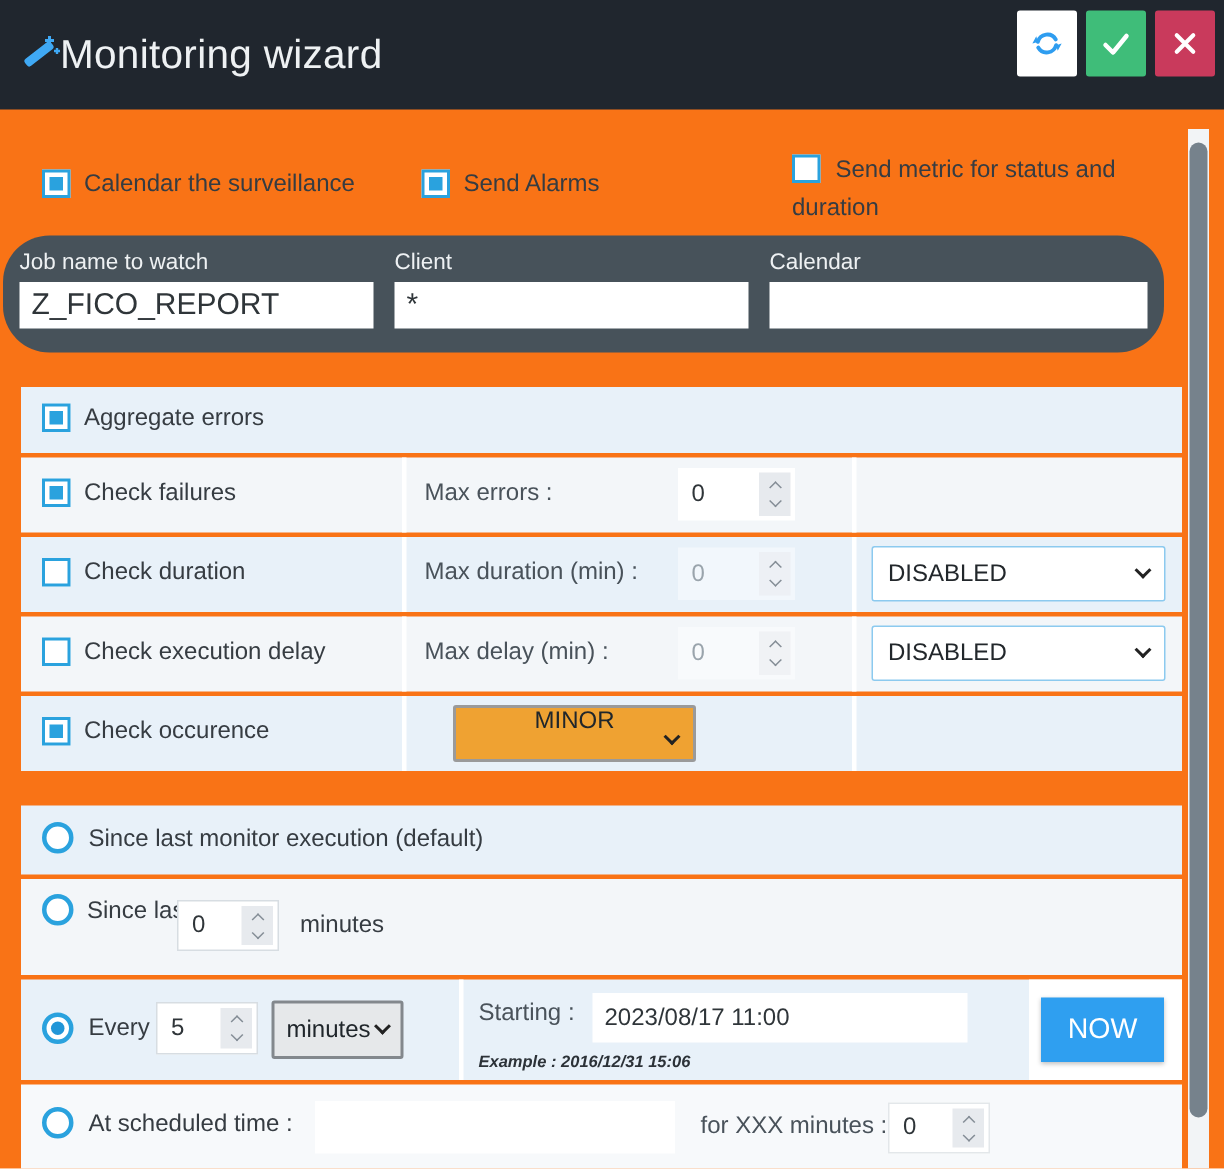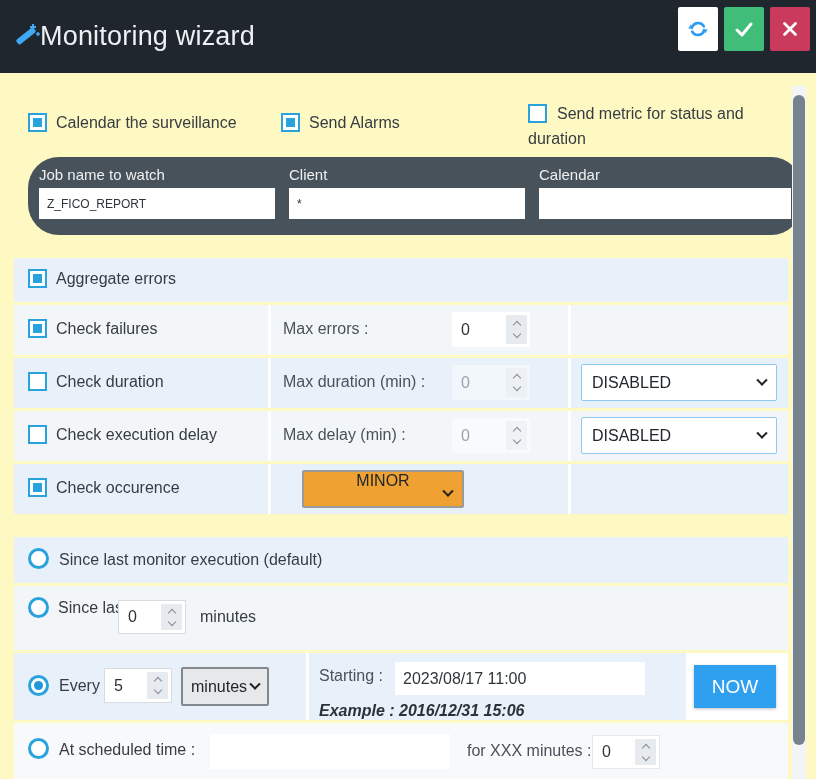--- a/index.html
+++ b/index.html
@@ -1,18 +1,18 @@
 <!DOCTYPE html>
 <html><head>
 <meta charset="utf-8">
 <style>
   * { margin:0; padding:0; box-sizing:border-box; }
   html,body { width:816px; height:779px; overflow:hidden; background:#fff;
               font-family:"Liberation Sans", sans-serif; }
-  #app { position:relative; width:816px; height:779px; background:#fef9c3; }
+  #app { position:relative; width:816px; height:779px; background:#f97316; }
 
   
   #header { position:absolute; left:0; top:0; width:816px; height:73px; background:#20262e; }
   #title { position:absolute; left:40px; top:0; height:73px; line-height:73px;
            font-size:27px; color:#eef1f3; letter-spacing:.2px; }
   .hbtn { position:absolute; top:7px; width:40px; height:44px; border-radius:2px;
           display:flex; align-items:center; justify-content:center; cursor:pointer; }
   #btn-refresh { left:678px; background:#ffffff; }
   #btn-confirm { left:724px; background:#3fbd79; }
   #btn-close   { left:770px; background:#c93a5c; }
@@ -43,29 +43,29 @@
             border-bottom:2px solid #222; transform:rotate(45deg) translate(-2px,-2px); }
   .select.orange { background:#efa232; border:2px solid #9a9a9a; color:#20262b;flex-direction:column; }
   .select.gray   { background:#e6e8ea; border:2px solid #83888d; color:#20262b; }
 
   .row { position:absolute; left:14px; width:774px; }
   .blue { background:#e8f1f9; }
   .gray { background:#f3f6f9; }
   .vsep { position:absolute; top:0; bottom:0; width:3px; background:#fff; }
 
   
-  #panel { position:absolute; left:28px; top:157px; width:774px; height:78px; background:#47525a;border-radius:31px; }
+  #panel { position:absolute; left:2px; top:157px; width:774px; height:78px; background:#47525a;border-radius:31px; }
   .fgroup { position:absolute; top:9px; }
   .fgroup .flabel { font-size:15px; color:#eef1f3; margin-bottom:5px; display:block; }
   .fgroup input { width:100%; height:31px; border:none; outline:none; background:#fff;
-                  font-family:"Liberation Sans",sans-serif; font-size:12px; color:#2f3539; padding:0 8px; }
+                  font-family:"Liberation Sans",sans-serif; font-size:20px; color:#2f3539; padding:0 8px; }
 
   #starting-input, #attime-input { position:absolute; border:none; outline:none; background:#fff;
                   font-family:"Liberation Sans",sans-serif; font-size:16px; color:#2f3539; padding:0 8px; }
-  #example { position:absolute; font-size:16px; font-style:italic; font-weight:bold; color:#2c3238; }
+  #example { position:absolute; font-size:11px; font-style:italic; font-weight:bold; color:#2c3238; }
   #now-btn { position:absolute; background:#2f9ff0; color:#fff; font-size:19px; border:none;
              display:flex; align-items:center; justify-content:center; cursor:pointer;
              box-shadow:0 1px 3px rgba(0,0,0,.25); }
 
   
   #sb-track { position:absolute; left:792px; top:86px; width:14px; height:693px; background:#f2f4f6; }
   #sb-thumb { position:absolute; left:1px; top:9px; width:12px; height:650px; background:#76828c; border-radius:7px; }
 </style>
 </head>
 <body>

